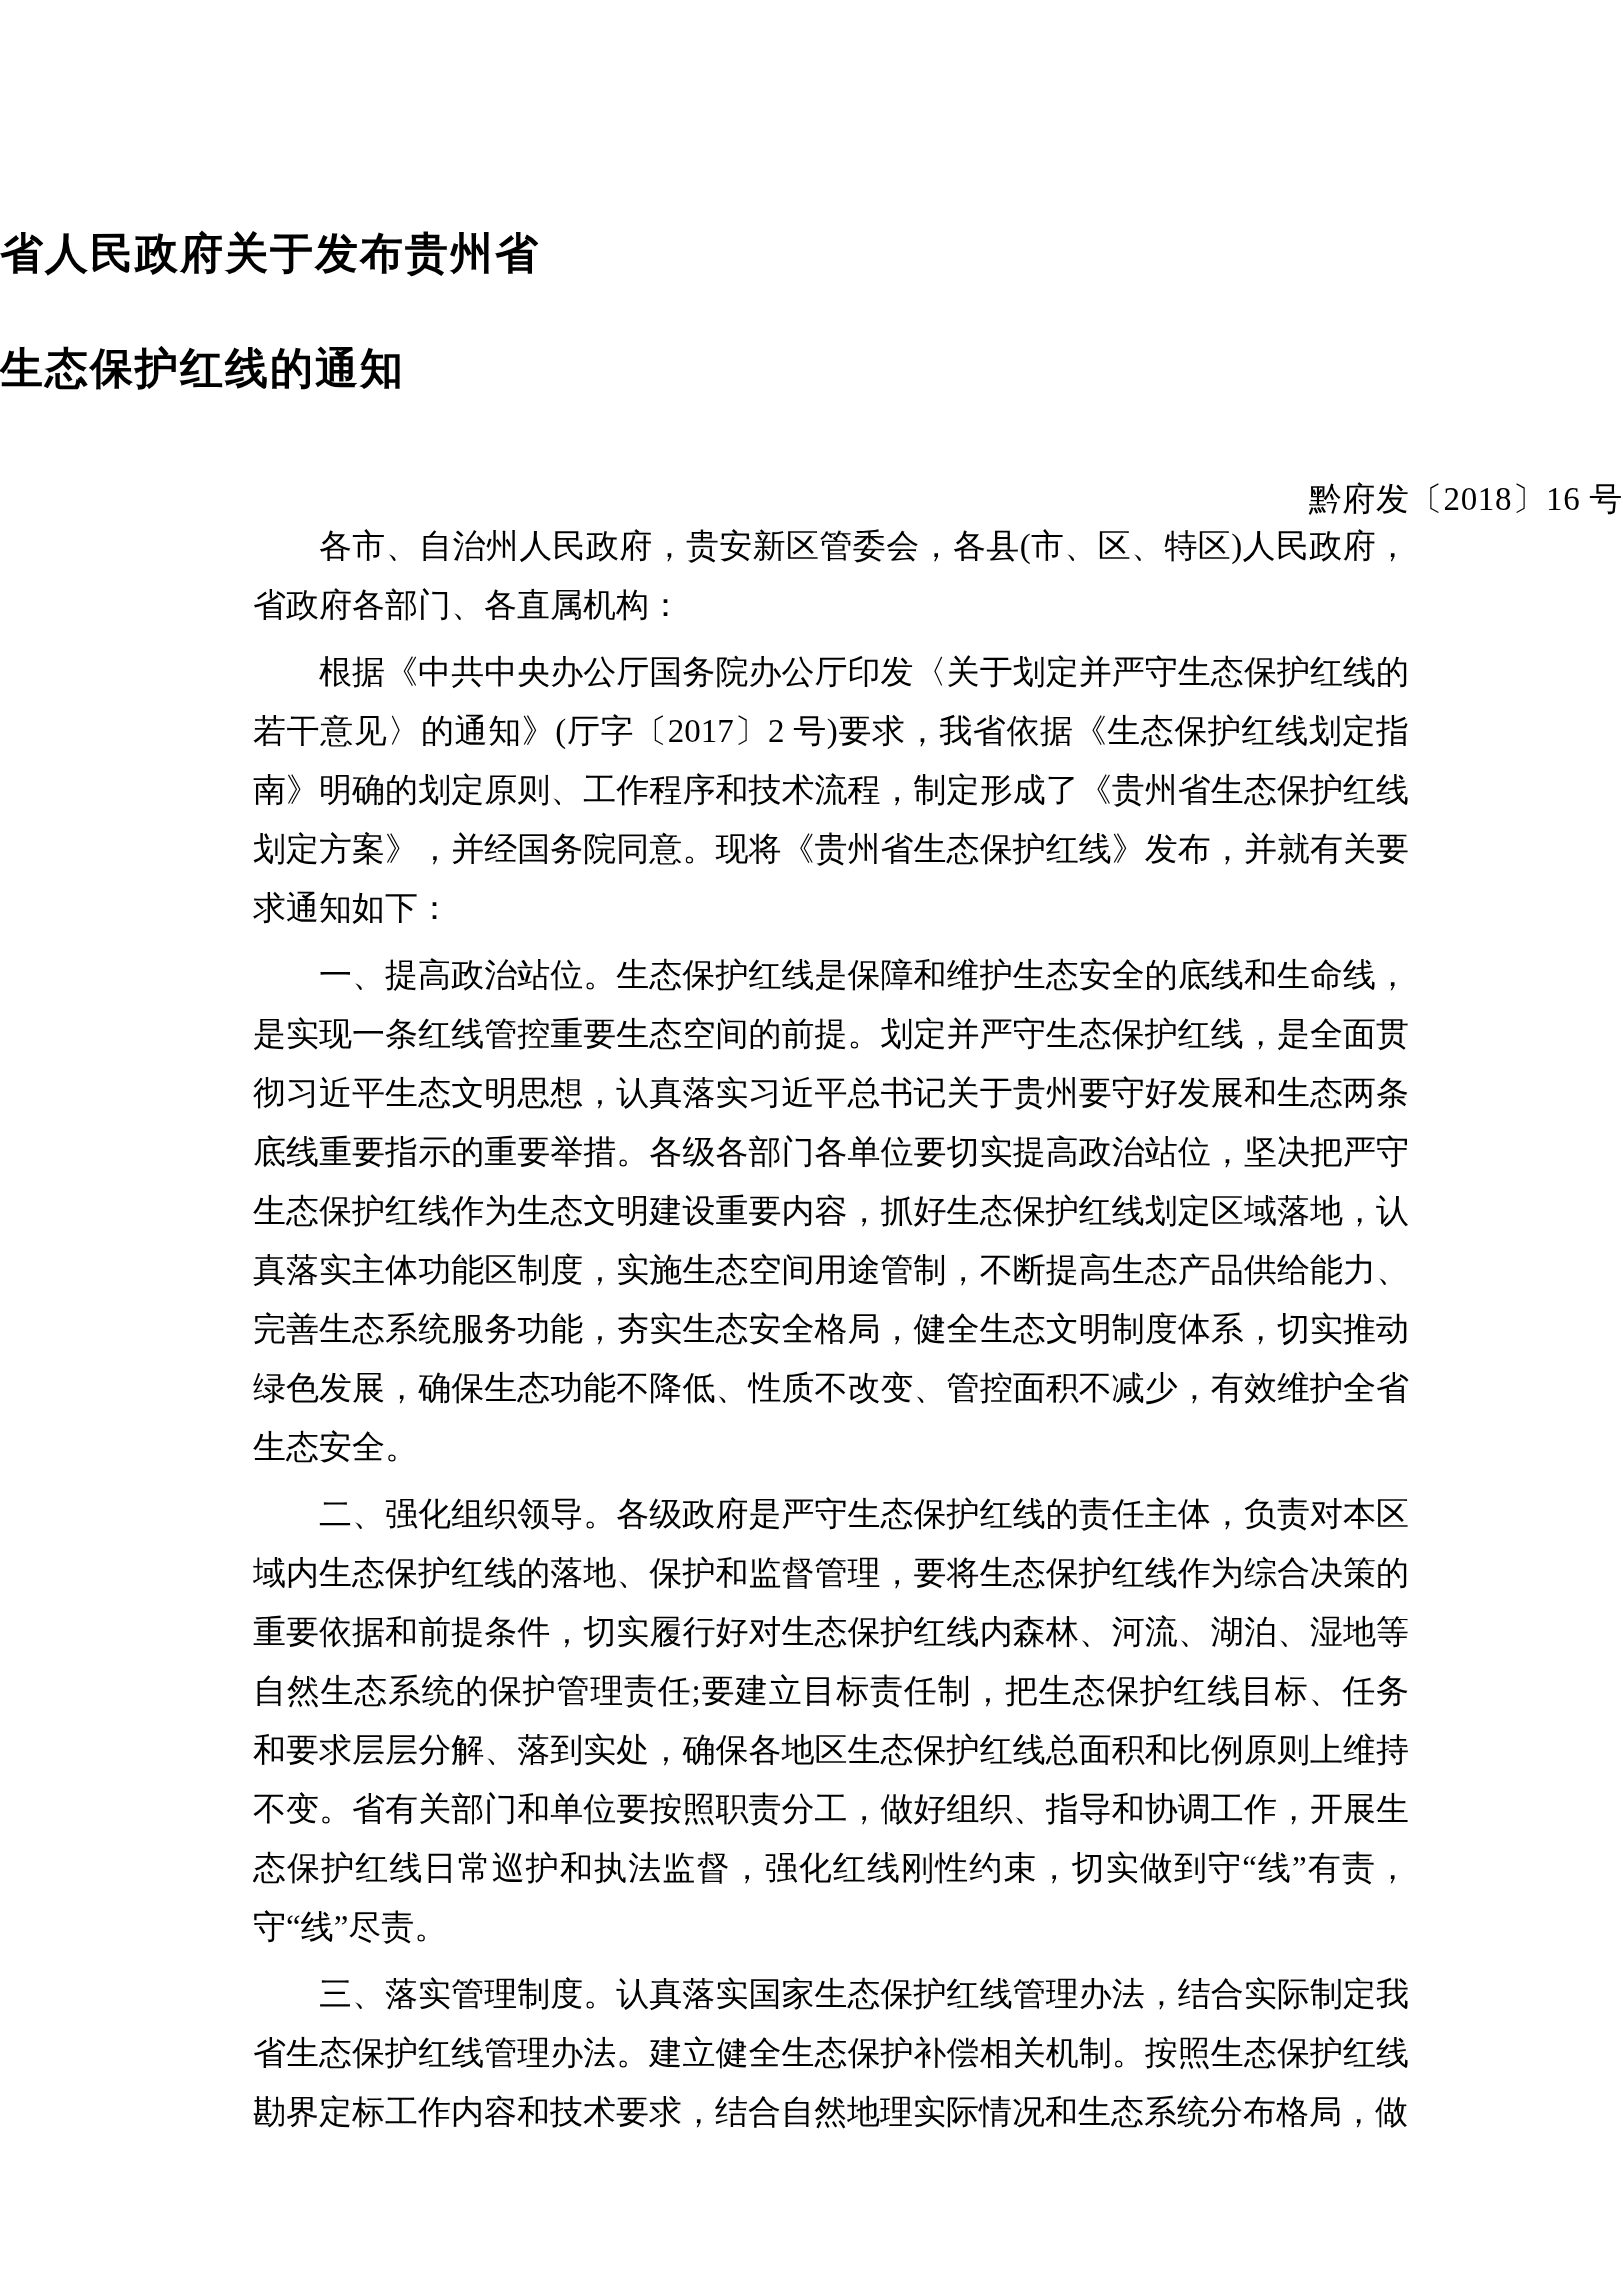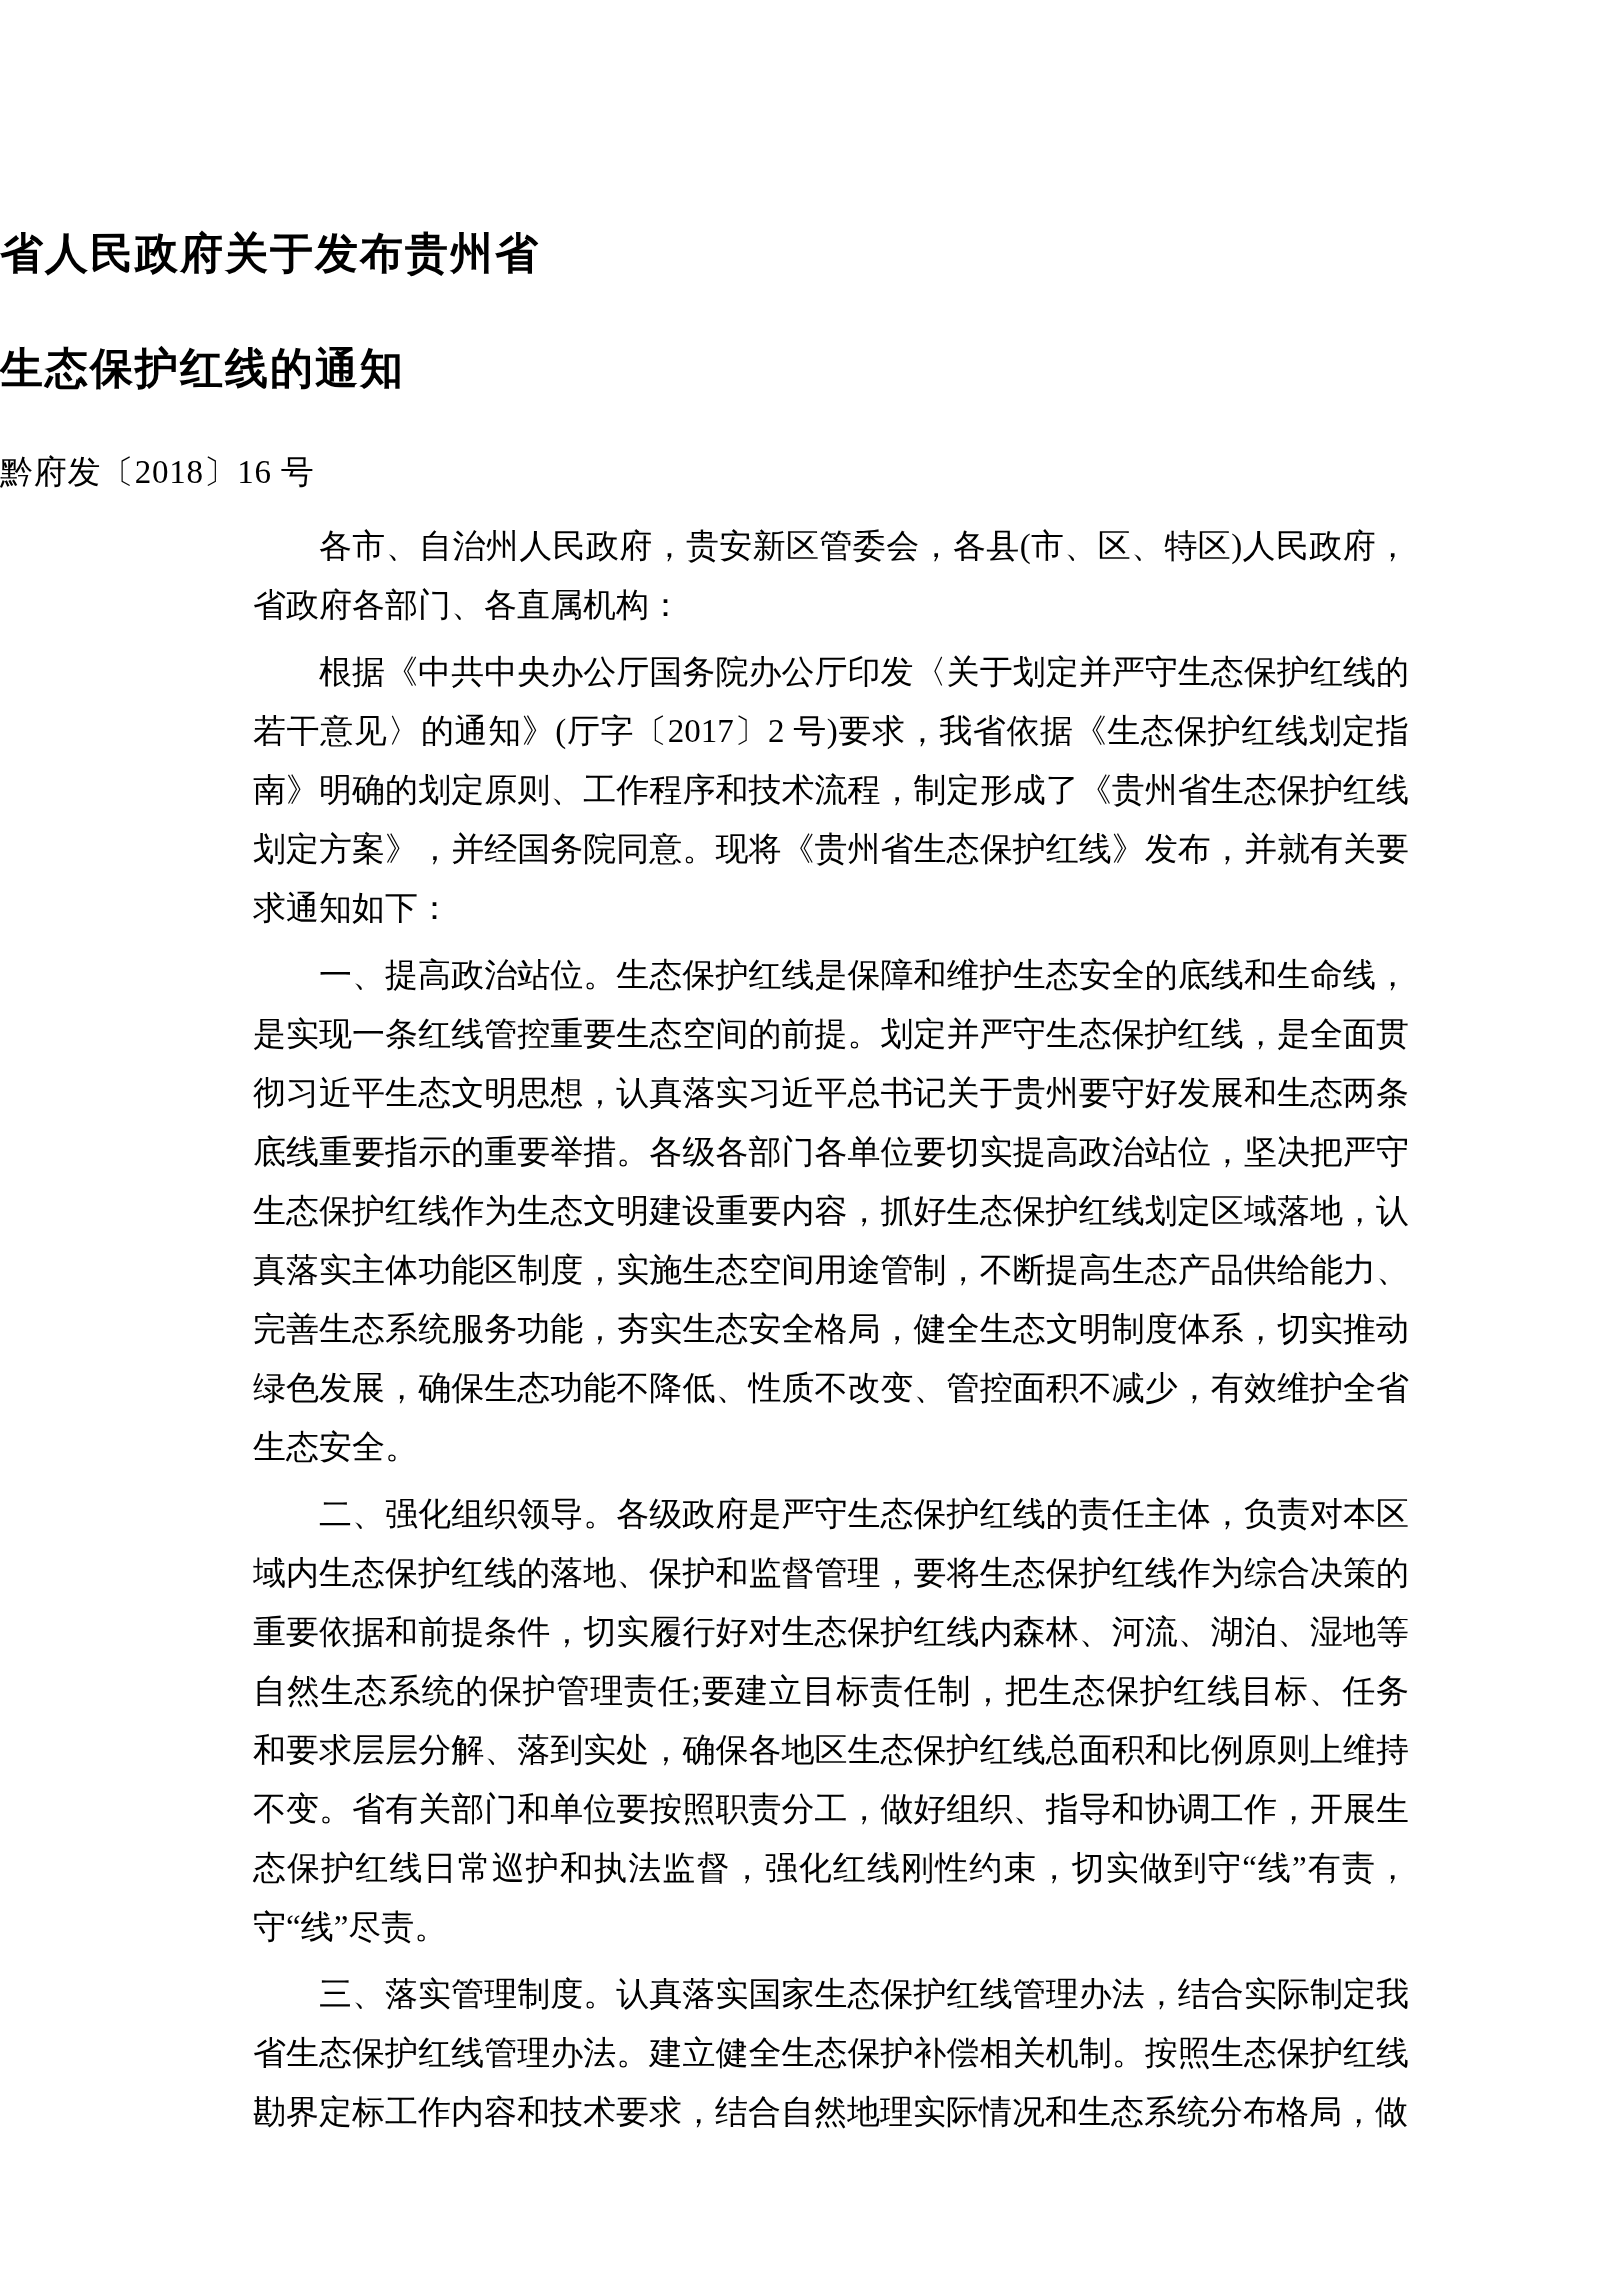--- a/index.html
+++ b/index.html
@@ -24,24 +24,24 @@
     font-size: 43px;
     font-weight: bold;
     letter-spacing: 2px;
     line-height: 50px;
     white-space: nowrap;
   }
   .doc-title.line1 { top: 229px; }
   .doc-title.line2 { top: 344px; }
   .doc-number {
     position: absolute;
-    top: 453px;
+    top: 480px;
     left: 0;
     width: 100%;
-    text-align: left;
+    text-align: right;
     font-size: 33px;
     font-weight: normal;
     letter-spacing: 0.7px;
     line-height: 39px;
     white-space: nowrap;
   }
   .doc-body {
     position: absolute;
     left: 245px;
     top: 509px;

